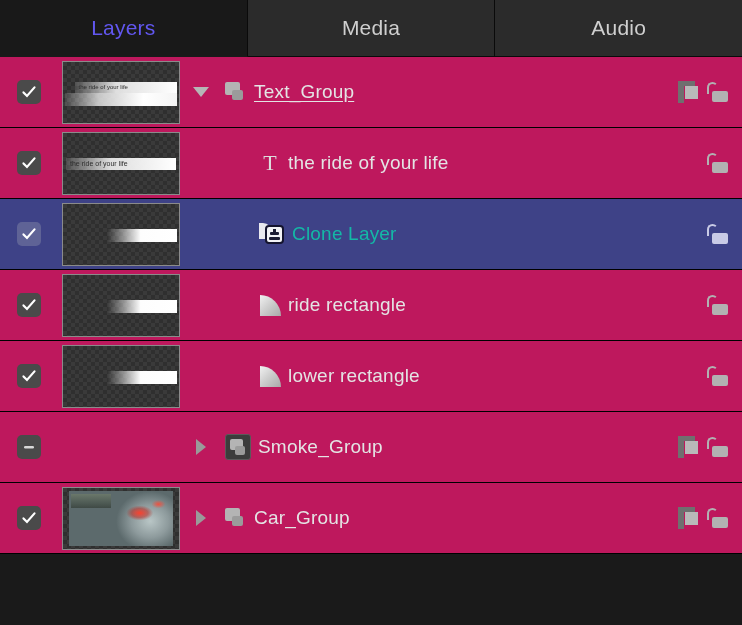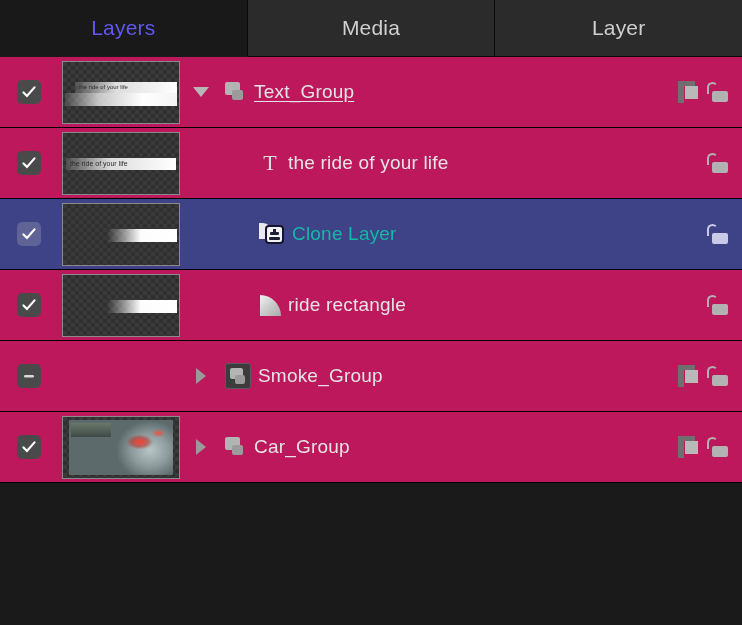--- a/index.html
+++ b/index.html
@@ -284,21 +284,21 @@
 <div id="app">
 
   <div id="tabbar">
     <div class="tab active">
       <span>Layers</span>
     </div>
     <div class="tab">
       <span>Media</span>
     </div>
     <div class="tab">
-      <span>Layer</span>
+      <span>Audio</span>
     </div>
   </div>
 
   <div id="list">
 
 
     <div class="row">
       <div class="cb-col">
         <div class="checkbox">
           <svg width="16" height="16" viewBox="0 0 16 16">
@@ -422,20 +422,47 @@
       <div class="name">ride rectangle</div>
       <div class="spacer"></div>
       <div class="right-icons">
         <div class="lock-ico">
           <div class="shackle"></div>
           <div class="body"></div>
         </div>
       </div>
     </div>
 
+    <div class="row">
+      <div class="cb-col">
+        <div class="checkbox">
+          <svg width="16" height="16" viewBox="0 0 16 16">
+            <path d="M2.5 8.4 L6 12 L13.5 3.4" stroke="#ffffff" stroke-width="2.2" fill="none" stroke-linecap="round"></path>
+          </svg>
+        </div>
+      </div>
+      <div class="thumb-col">
+        <div class="thumb">
+          <div class="bar mid" style="top:25px"></div>
+        </div>
+      </div>
+      <div class="tri-col"></div>
+      <div class="ind-34"></div>
+      <div class="icon-col">
+        <div class="shape-ico"></div>
+      </div>
+      <div class="name">lower rectangle</div>
+      <div class="spacer"></div>
+      <div class="right-icons">
+        <div class="lock-ico">
+          <div class="shackle"></div>
+          <div class="body"></div>
+        </div>
+      </div>
+    </div>
 
     <div class="row">
       <div class="cb-col">
         <div class="checkbox">
           <svg width="16" height="16" viewBox="0 0 16 16">
             <rect x="3" y="7" width="10" height="2.4" rx="1.2" fill="#d8d8d8"></rect>
           </svg>
         </div>
       </div>
       <div class="thumb-col"></div>

